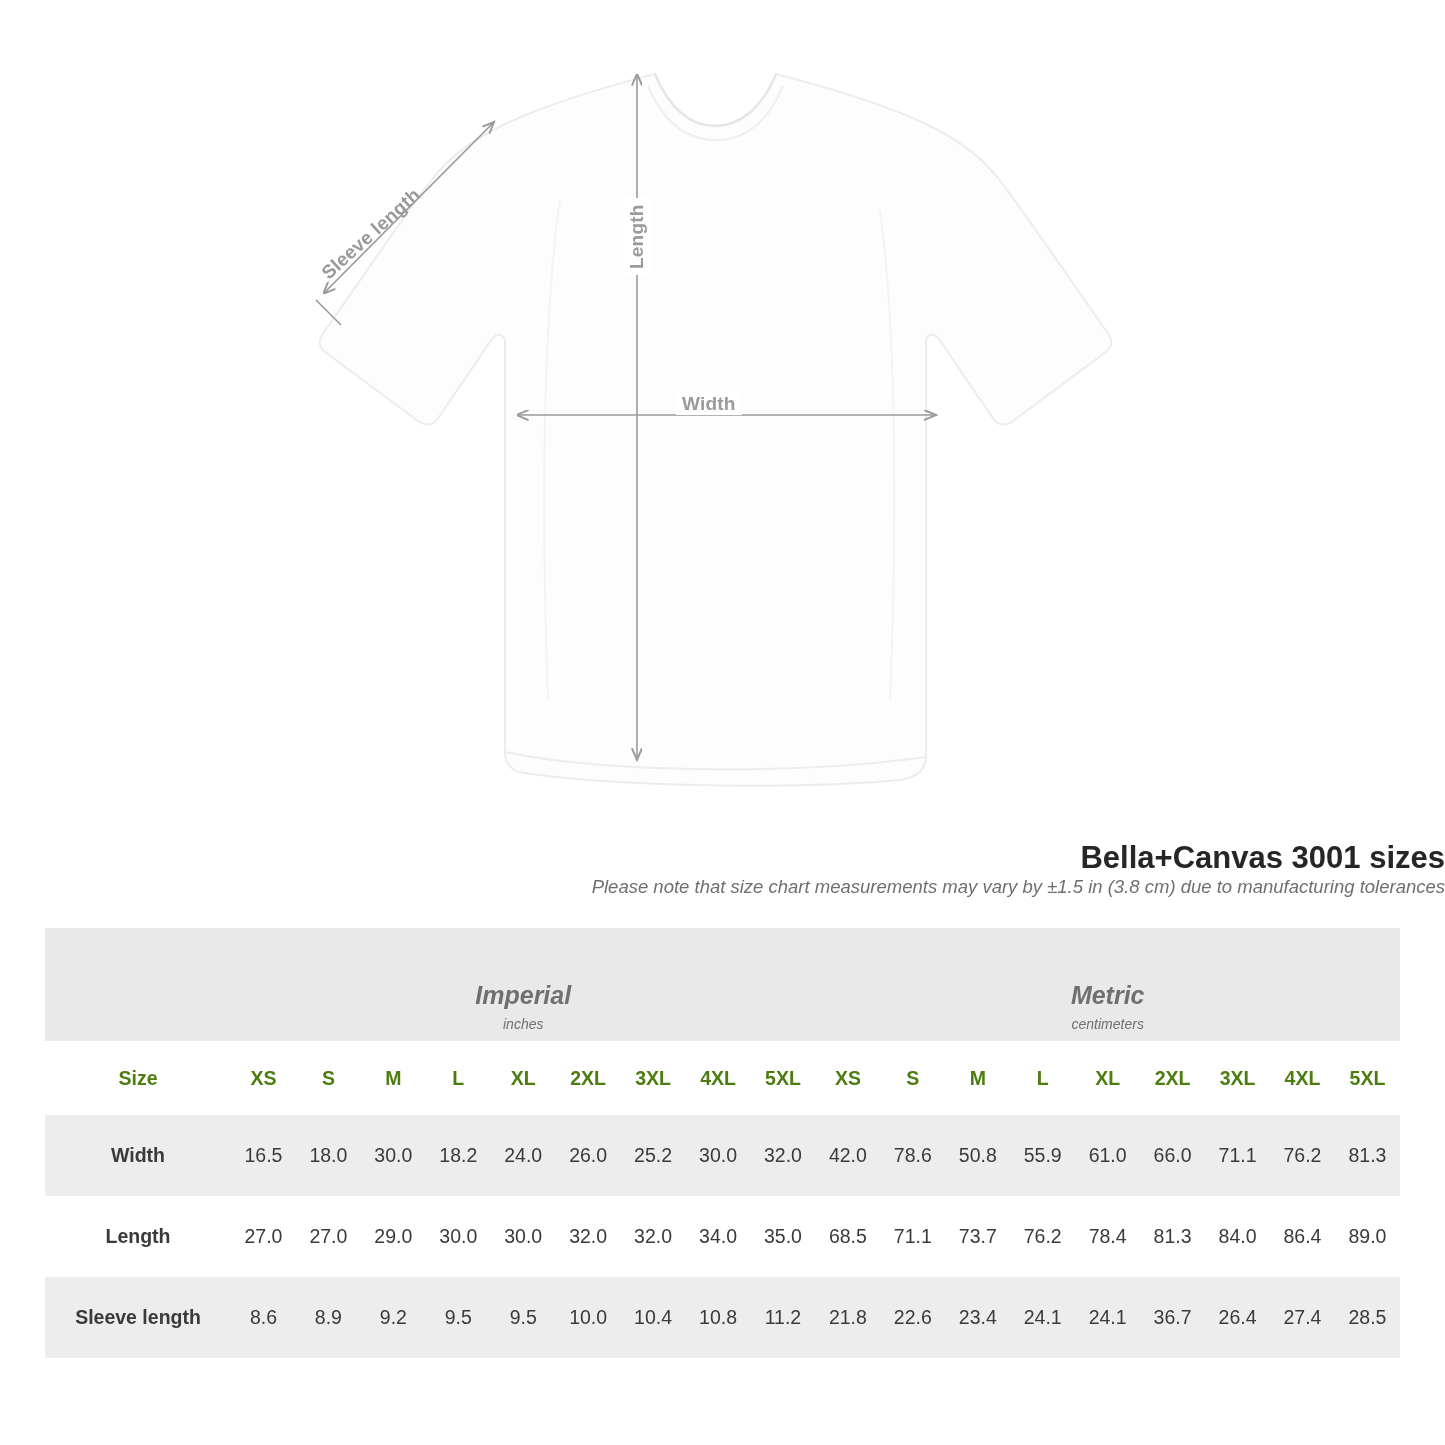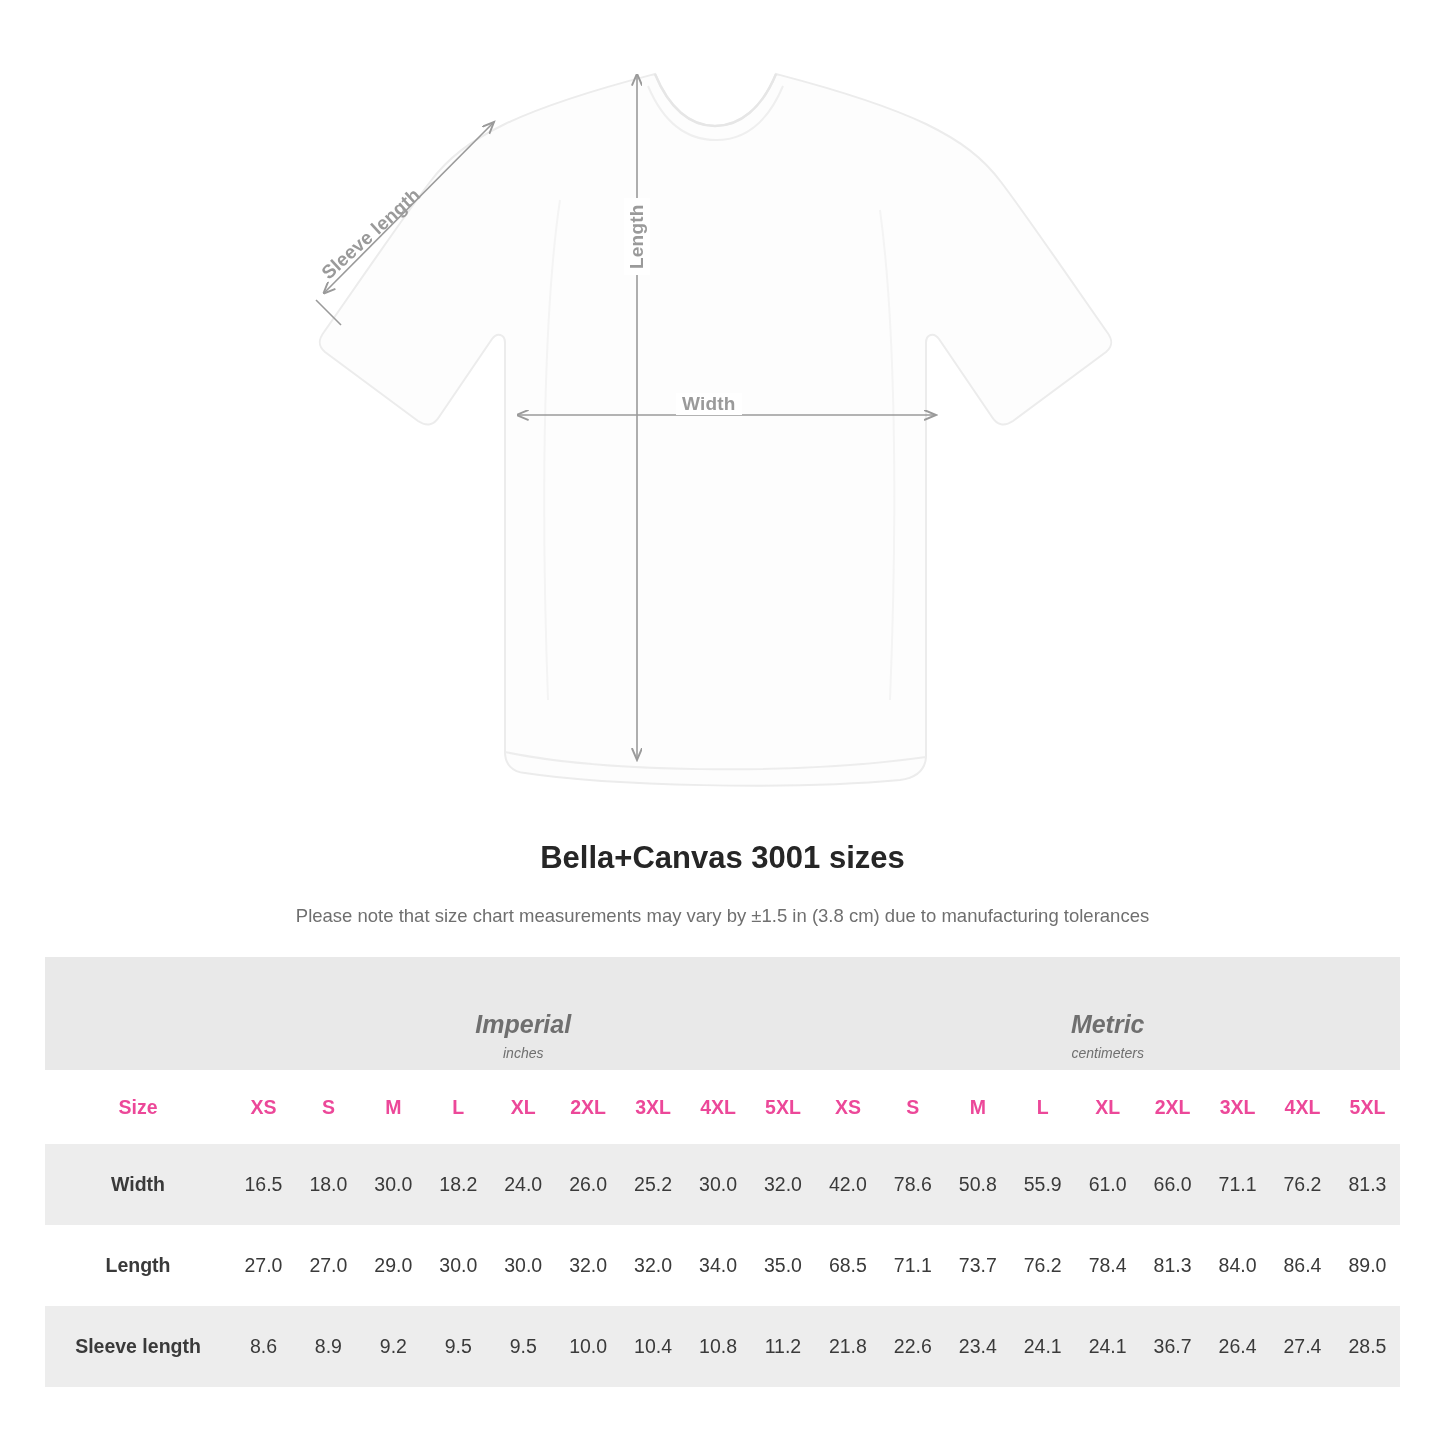--- a/index.html
+++ b/index.html
@@ -56,33 +56,34 @@
     left: 332px;
     top: 262px;
     transform: rotate(-42deg);
     transform-origin: left bottom;
     background: transparent;
     padding: 0;
   }
 
   
   .title-block {
-    text-align: center;
+    text-align: right;
     margin-top: 20px;
   }
   .chart-title {
     font-size: 31px;
     font-weight: bold;
     color: #262626;
     margin: 0;
   }
   .chart-note {
     font-size: 18.5px;
+    font-style: italic;
     color: #6f6f6f;
-    margin: 29px 0 0 0;
+    margin: 0 0 0 0;
   }
 
   
   .table-wrap {
     margin: 30px 45px 0 45px;
     width: 1355px;
   }
   table.size-table {
     border-collapse: collapse;
     width: 100%;
@@ -117,21 +118,21 @@
     background: #e9e9e9;
   }
   .head-row td,
   .head-row th {
     height: 74px;
     vertical-align: middle;
     text-align: center;
     background: #ffffff;
     font-size: 19.5px;
     font-weight: bold;
-    color: #ec4899;
+    color: #4d7c0f;
   }
   .row-label {
     text-align: center;
     font-size: 19.5px;
     font-weight: bold;
     color: #3a3a3a;
     vertical-align: middle;
   }
   .data-row td {
     height: 81px;

